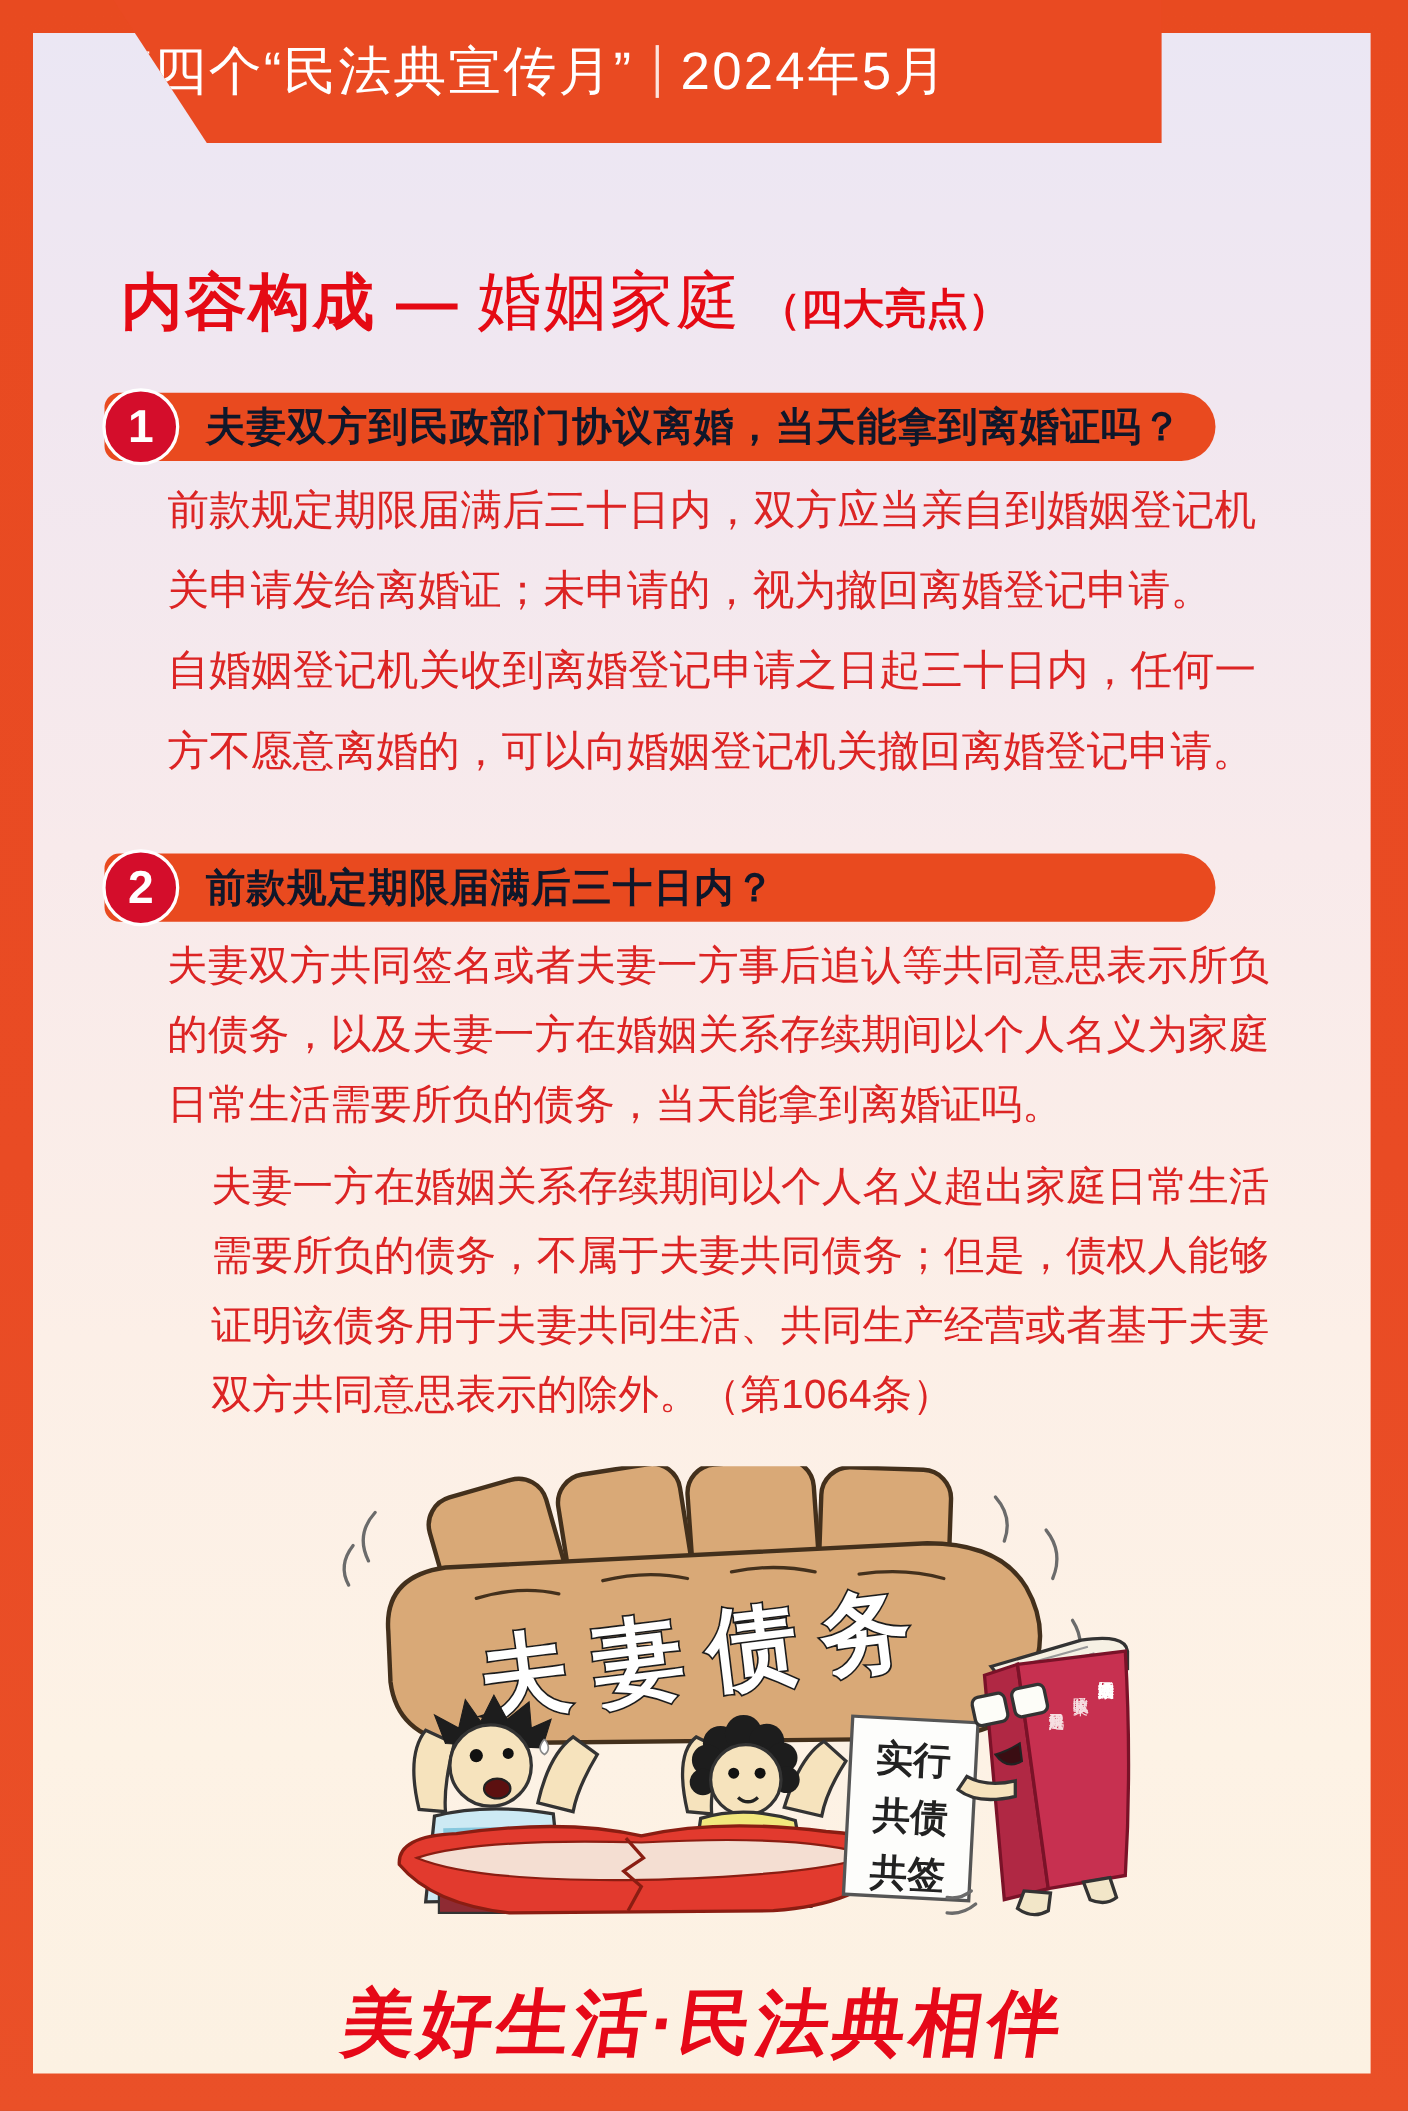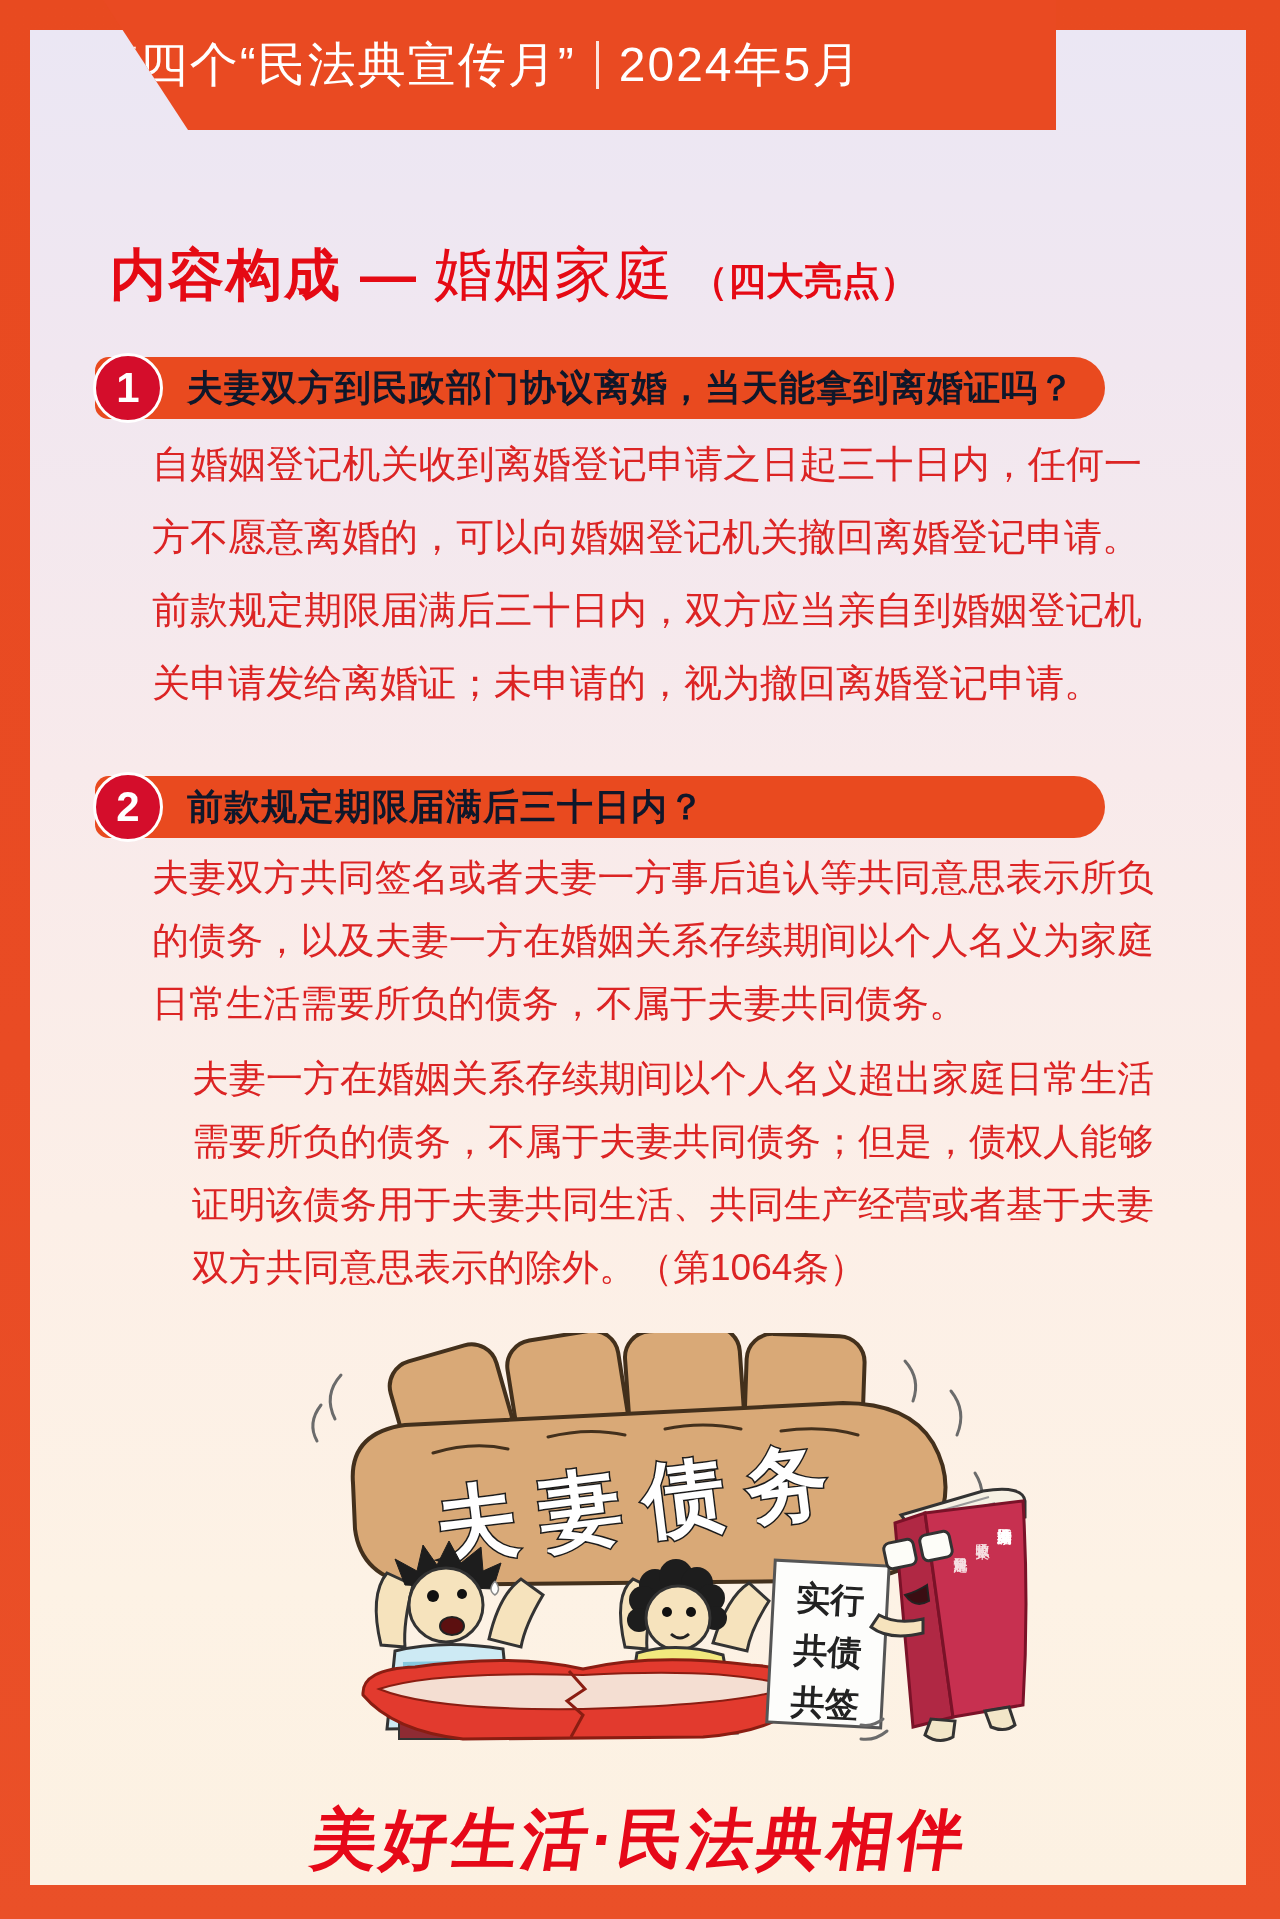--- a/index.html
+++ b/index.html
@@ -75,30 +75,30 @@
     <span class="pt-dash">—</span>
     <span class="pt-highlight">婚姻家庭</span>
     <span class="pt-note">（四大亮点）</span>
   </div>
 
   <div class="pill pill-1">
     <div class="badge">1</div>
     <div class="pill-label">夫妻双方到民政部门协议离婚，当天能拿到离婚证吗？</div>
   </div>
   <div class="body-text body-1">
+    <p>前款规定期限届满后三十日内，双方应当亲自到婚姻登记机关申请发给离婚证；未申请的，视为撤回离婚登记申请。</p>
     <p>自婚姻登记机关收到离婚登记申请之日起三十日内，任何一方不愿意离婚的，可以向婚姻登记机关撤回离婚登记申请。</p>
-    <p>前款规定期限届满后三十日内，双方应当亲自到婚姻登记机关申请发给离婚证；未申请的，视为撤回离婚登记申请。</p>
   </div>
 
   <div class="pill pill-2">
     <div class="badge">2</div>
     <div class="pill-label">前款规定期限届满后三十日内？</div>
   </div>
   <div class="body-text body-2">
-    <p>夫妻双方共同签名或者夫妻一方事后追认等共同意思表示所负的债务，以及夫妻一方在婚姻关系存续期间以个人名义为家庭日常生活需要所负的债务，不属于夫妻共同债务。</p>
+    <p>夫妻双方共同签名或者夫妻一方事后追认等共同意思表示所负的债务，以及夫妻一方在婚姻关系存续期间以个人名义为家庭日常生活需要所负的债务，当天能拿到离婚证吗。</p>
     <p class="para-gap">夫妻一方在婚姻关系存续期间以个人名义超出家庭日常生活需要所负的债务，不属于夫妻共同债务；但是，债权人能够证明该债务用于夫妻共同生活、共同生产经营或者基于夫妻双方共同意思表示的除外。（第1064条）</p>
   </div>
 
   <svg class="illustration" viewBox="0 0 745 410" xmlns="http://www.w3.org/2000/svg">
 
     <g>
       <g fill="#d9a977" stroke="#43301c" stroke-width="4" stroke-linejoin="round">
         <rect x="115" y="18" width="110" height="122" rx="26" transform="rotate(-16 170 78)"></rect>
         <rect x="230" y="2" width="112" height="132" rx="26" transform="rotate(-9 286 67)"></rect>
         <rect x="345" y="-4" width="115" height="142" rx="26" transform="rotate(-4 402 66)"></rect>

